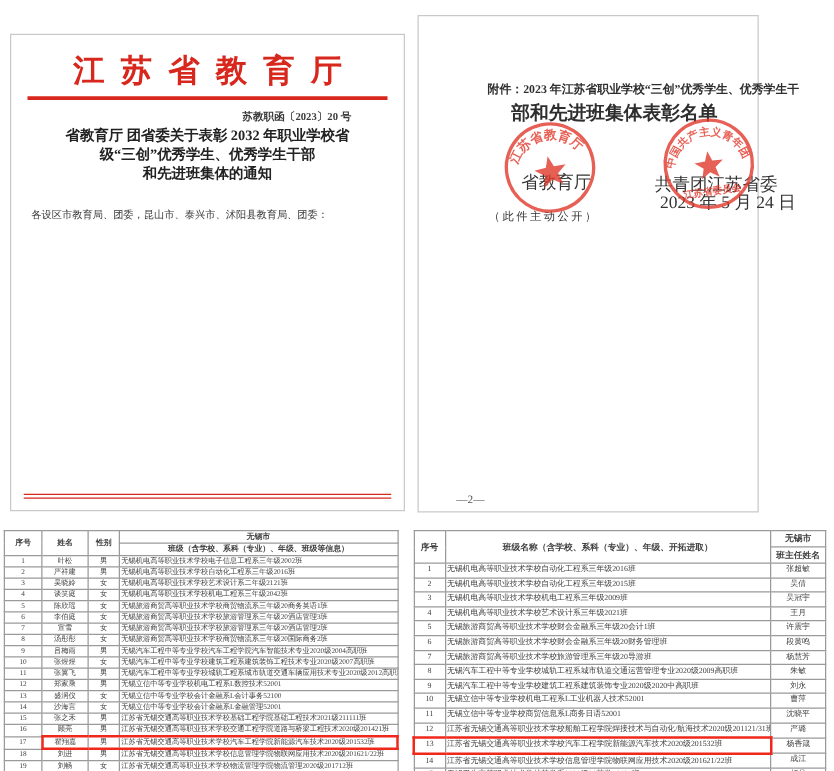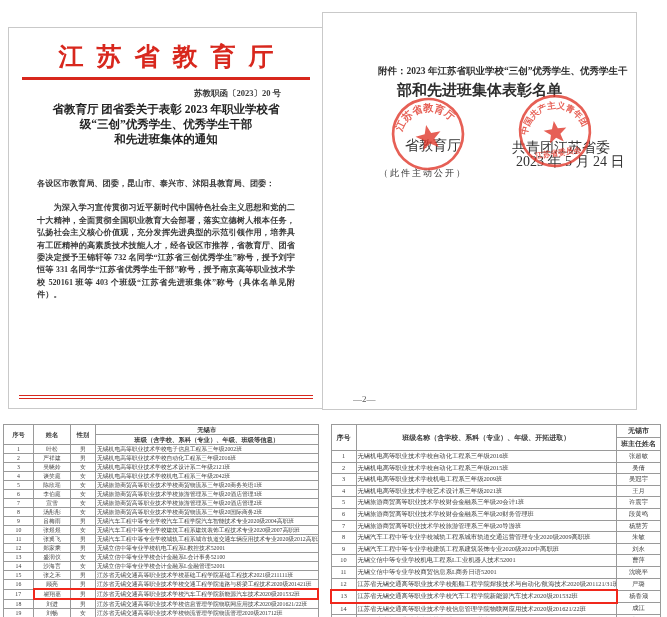--- a/index.html
+++ b/index.html
@@ -2,33 +2,33 @@
 <html><head>
 <meta charset="utf-8">
 <style>
   html,body{margin:0;padding:0;}
   body{
     width:667px;height:617px;background:#ffffff;position:relative;overflow:hidden;
     font-family:"Liberation Serif", serif;color:#333;
   }
   .page{position:absolute;background:#fff;border:1px solid #c9c9c9;box-sizing:border-box;}
   .page-tl{left:8px;top:27px;width:316px;height:382px;}
-  .page-tr{left:322px;top:12px;width:315px;height:398px;}
+  .page-tr{left:334px;top:12px;width:273px;height:398px;}
 
   
   .agency{
     position:absolute;left:0;right:0;top:12px;text-align:center;
     color:#d8271d;font-weight:bold;font-size:25px;letter-spacing:13px;text-indent:13px;
     white-space:nowrap;
   }
   .red-rule{position:absolute;left:13px;right:13px;top:49px;height:3px;background:#d8271d;}
   .doc-no{position:absolute;right:42px;top:60px;font-size:8.5px;color:#3a3a3a;font-weight:bold;}
   .n-title{position:absolute;left:0;right:0;top:74px;text-align:center;font-weight:bold;font-size:11.5px;line-height:15px;color:#222;}
   .body-txt{position:absolute;left:16px;right:16px;top:138px;font-size:8.2px;line-height:12.4px;color:#3a3a3a;text-align:justify;}
-  .body-txt p{margin:12px;font-weight:bold;}
+  .body-txt p{margin:0;}
   .body-txt p.ind{text-indent:2em;}
   .double-red{position:absolute;left:10px;right:10px;bottom:9px;height:2px;border-top:1.5px solid #d8271d;border-bottom:1.5px solid #d8271d;}
 
   
   .attach1{position:absolute;left:55px;top:52px;font-size:9.5px;font-weight:600;color:#2e2e2e;white-space:nowrap;}
   .attach2{position:absolute;left:74px;top:68px;font-size:15px;font-weight:600;color:#2e2e2e;white-space:nowrap;}
   .sign{position:absolute;font-size:14px;color:#333;white-space:nowrap;z-index:1;}
   .sign-edu{left:82px;top:124px;}
   .sign-league{left:189px;top:126px;}
   .sign-date{left:193px;top:140px;}
@@ -66,27 +66,26 @@
   #right-table tr.hl td.c1{border-right:2px solid #f0281c;}
 </style>
 </head>
 <body>
 
 <div class="page page-tl">
   <div class="agency">江苏省教育厅</div>
   <div class="red-rule"></div>
   <div class="doc-no">苏教职函〔2023〕20 号</div>
   <div class="n-title">
-    <div>省教育厅 团省委关于表彰 2023 年职业学校省</div>
+    <div>省教育厅 团省委关于表彰 2032 年职业学校省</div>
     <div>级“三创”优秀学生、优秀学生干部</div>
     <div>和先进班集体的通知</div>
   </div>
   <div class="body-txt">
     <p>各设区市教育局、团委，昆山市、泰兴市、沭阳县教育局、团委：</p>
-    <p class="ind">为深入学习宣传贯彻习近平新时代中国特色社会主义思想和党的二十大精神，全面贯彻全国职业教育大会部署，落实立德树人根本任务，弘扬社会主义核心价值观，充分发挥先进典型的示范引领作用，培养具有工匠精神的高素质技术技能人才，经各设区市推荐，省教育厅、团省委决定授予王锦轩等 732 名同学“江苏省三创优秀学生”称号，授予刘宇恒等 331 名同学“江苏省优秀学生干部”称号，授予南京高等职业技术学校 520161 班等 403 个班级“江苏省先进班集体”称号（具体名单见附件）。</p>
   </div>
   <div class="double-red"></div>
 </div>
 
 <div class="page page-tr">
   <div class="attach1">附件：2023 年江苏省职业学校“三创”优秀学生、优秀学生干</div>
   <div class="attach2">部和先进班集体表彰名单</div>
 
   <div class="sign sign-edu">省教育厅</div>
   <div class="sign sign-league">共青团江苏省委</div>

